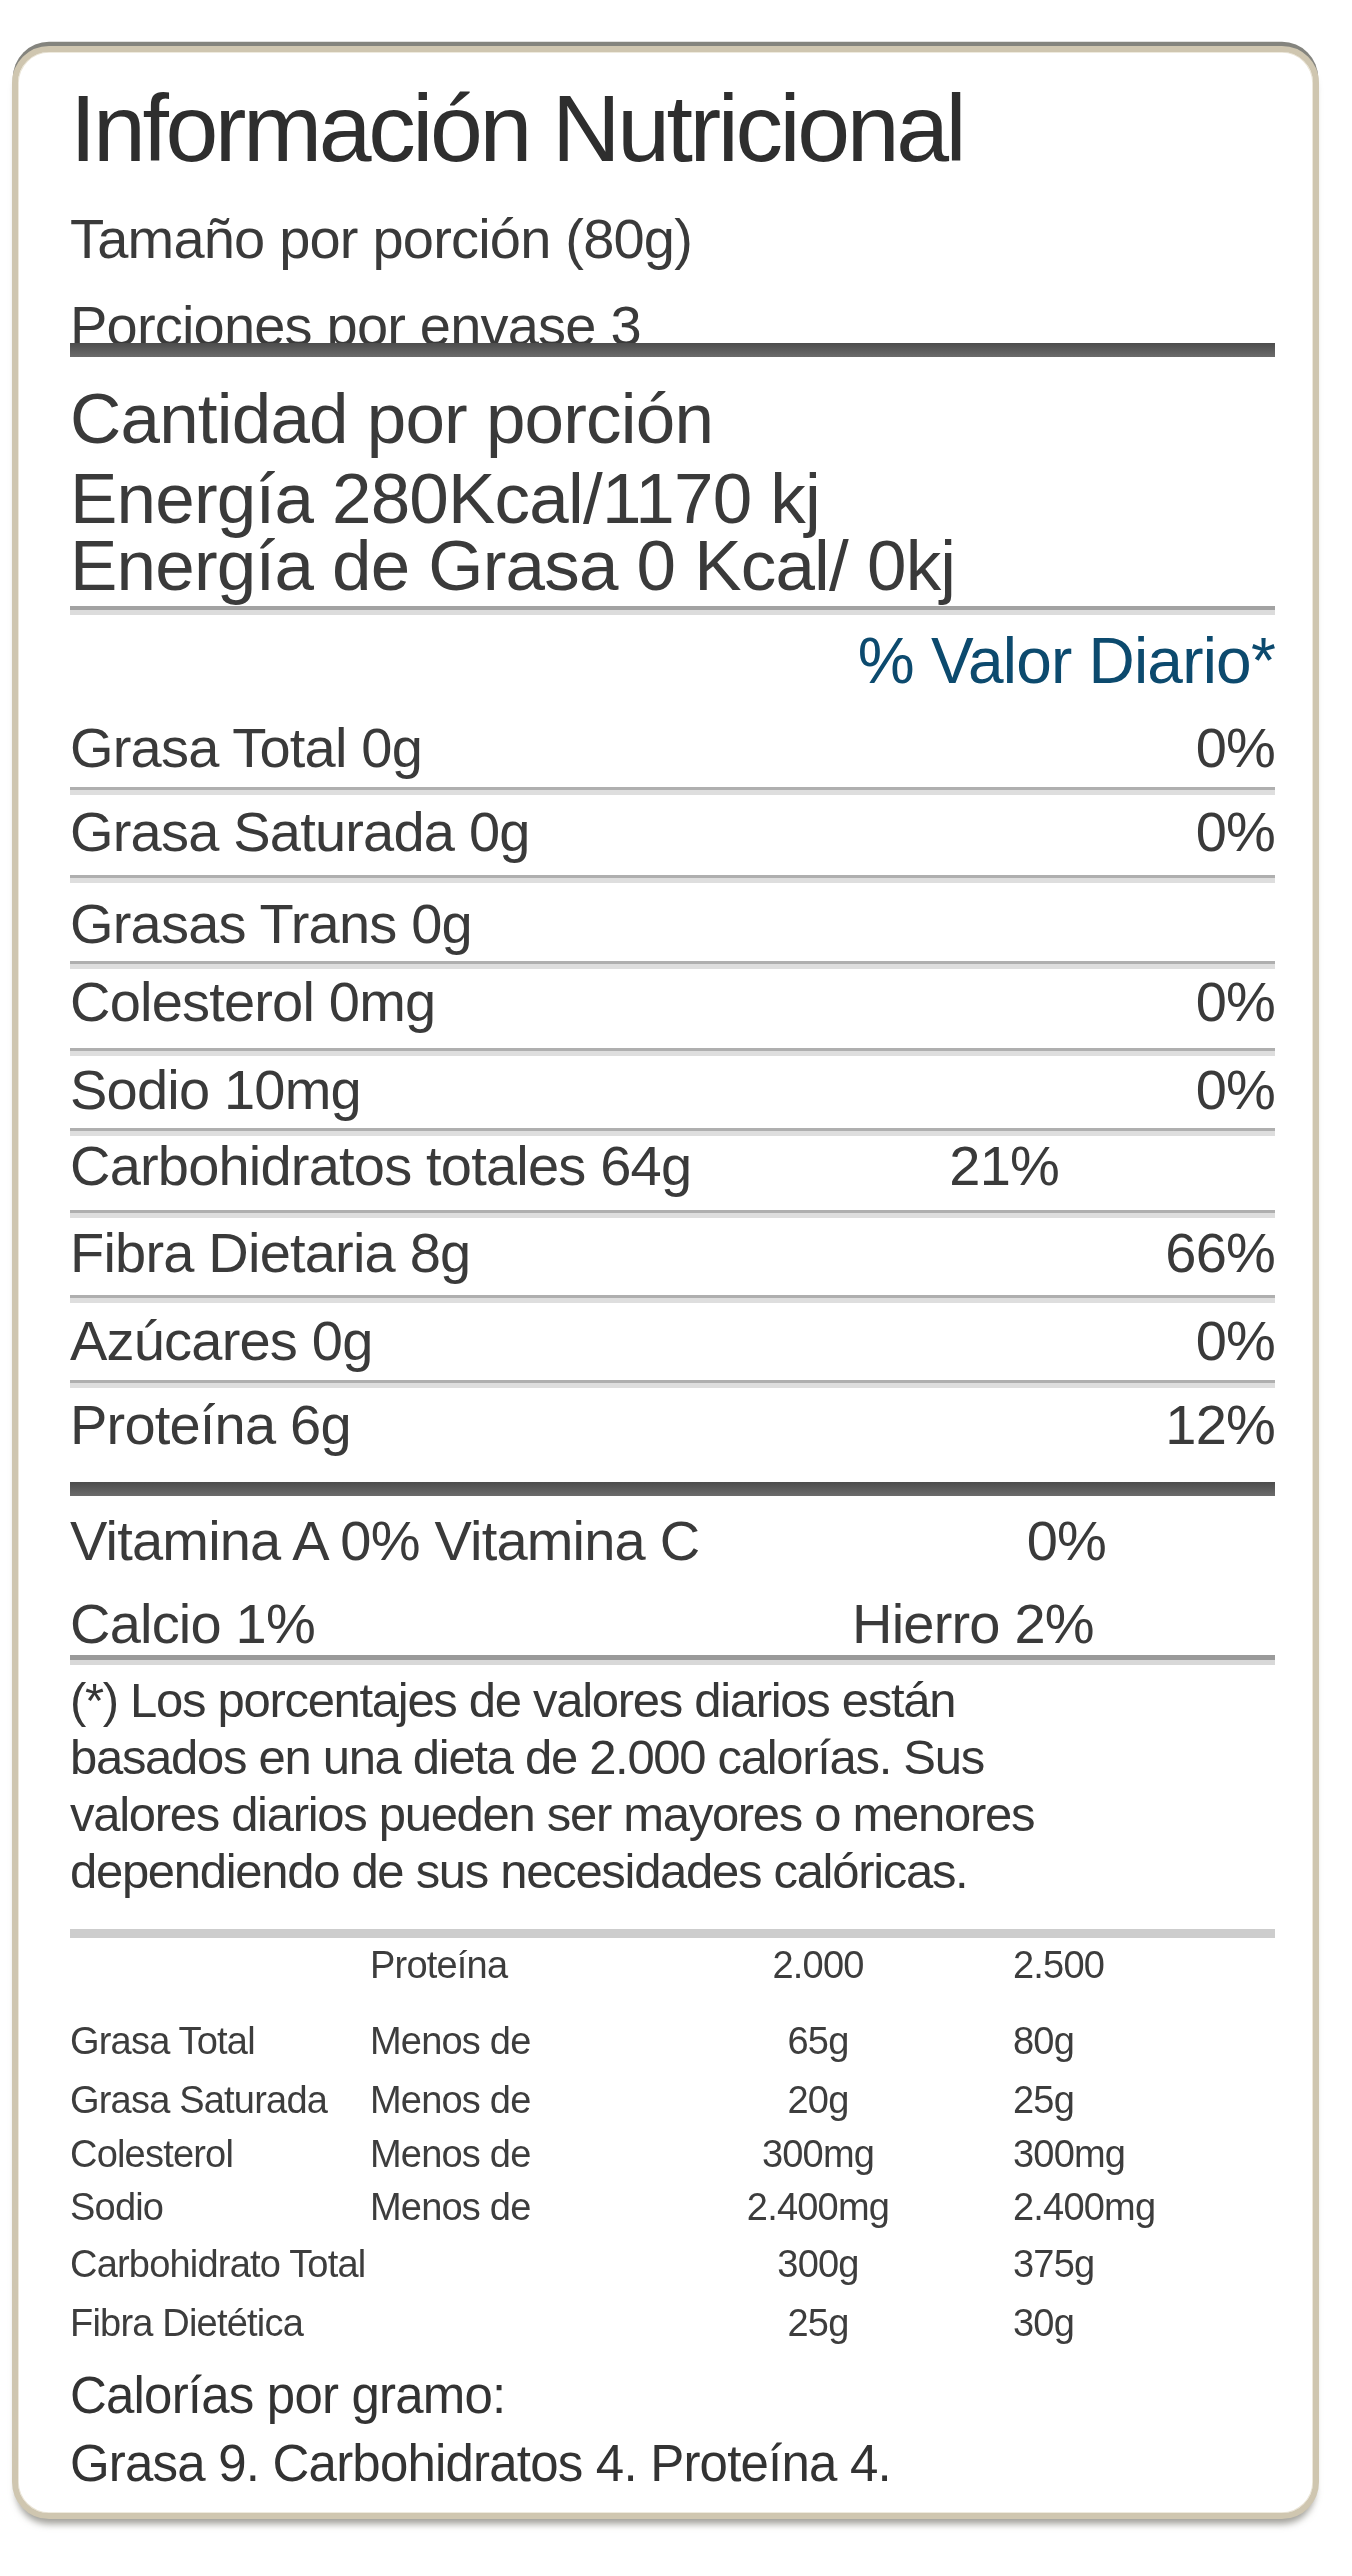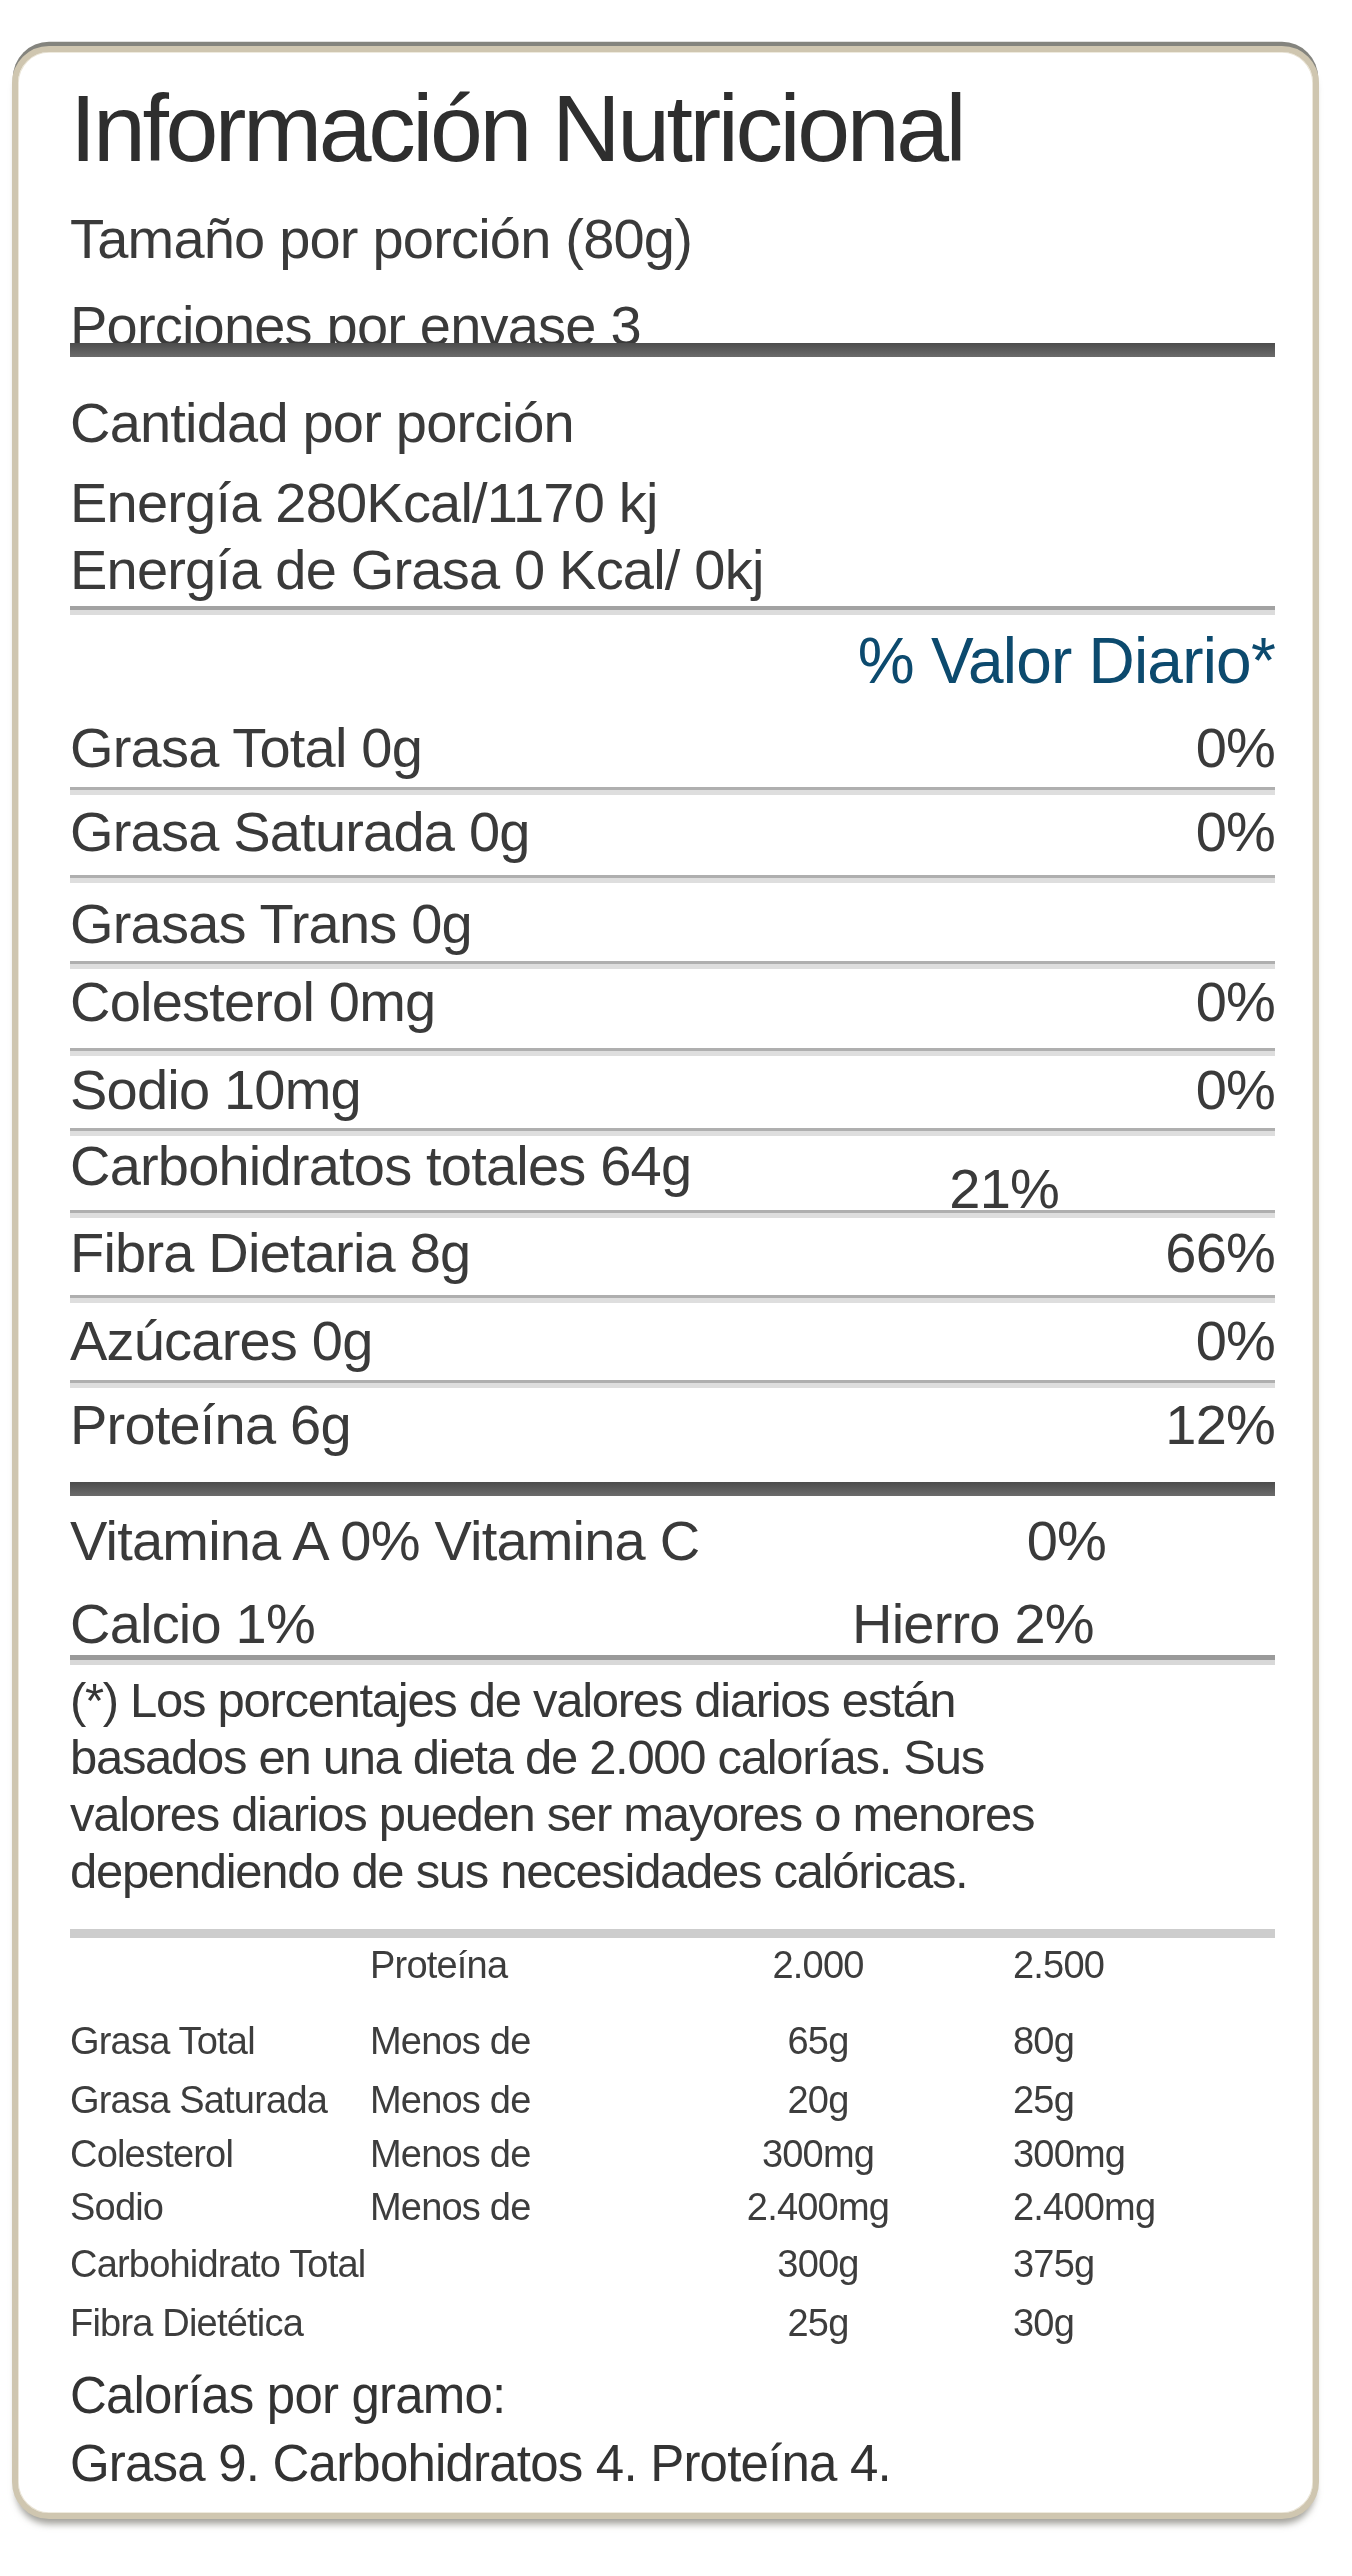--- a/index.html
+++ b/index.html
@@ -5,26 +5,26 @@
   html,body{margin:0;padding:0;background:#ffffff;}
   .page{position:relative;width:1353px;height:2576px;background:#ffffff;overflow:hidden;
         font-family:"Liberation Sans", sans-serif;color:#3a3a3a;}
   .panel{position:absolute;left:12px;top:46px;width:1307px;height:2473px;box-sizing:border-box;
          border:6px solid #cfc6b0;border-radius:37px;background:#ffffff;
          box-shadow:0 0 0 0.8px #e9e3d4 inset, 0 -5px 0 -0.8px #84847e, 0 8.5px 7.6px -4.2px rgba(130,128,120,.75);}
   .inner{position:absolute;left:52px;top:0;width:1205px;height:100%;}
   .abs{position:absolute;left:0;white-space:nowrap;}
   .title{font-size:95px;letter-spacing:-3.4px;color:#2e2e2e;line-height:1;}
   .sub{font-size:56px;letter-spacing:-0.8px;line-height:1;}
-  .body-line{font-size:56px;letter-spacing:-0.8px;line-height:1;margin-top:12px;}
+  .body-line{font-size:71px;letter-spacing:-0.8px;line-height:1;}
   .dv-header{font-size:64px;letter-spacing:-0.8px;right:0;left:auto;color:#0c4a6e;}
   .row{position:absolute;left:0;width:100%;height:59px;font-size:56px;letter-spacing:-0.8px;line-height:1;}
   .nm{position:absolute;left:0;white-space:nowrap;}
   .pct{position:absolute;right:0;white-space:nowrap;}
-  .pct-mid{right:216px;margin-top:23px;}
+  .pct-mid{right:216px;}
   .pct-vit{right:169px;}
   .min-right{position:absolute;left:782px;white-space:nowrap;}
   .dv{position:absolute;left:0;width:100%;height:7.6px;background:linear-gradient(to bottom,#afafaf 40%,#dedede 40%);}
   .dv-thick{position:absolute;left:0;width:100%;height:14.4px;background:linear-gradient(to bottom,#4c4c4c,#6b6b6b);}
   .dv-grad{position:absolute;left:0;width:100%;height:9.3px;background:linear-gradient(to bottom,#a2a2a2 45%,#dcdcdc 45%);}
   .dv-med{position:absolute;left:0;width:100%;height:10px;background:linear-gradient(to bottom,#9a9a9a 45%,#d8d8d8 45%);}
   .dv-light{position:absolute;left:0;width:100%;height:8.5px;background:#cdcdcd;}
   .foot{font-size:49px;letter-spacing:-1.3px;line-height:57px;color:#373737;white-space:nowrap;}
   .trow{position:absolute;left:0;width:100%;height:47px;font-size:38px;letter-spacing:-0.8px;line-height:1;color:#3d3d3d;}
   .c1{position:absolute;left:0;white-space:nowrap;}

